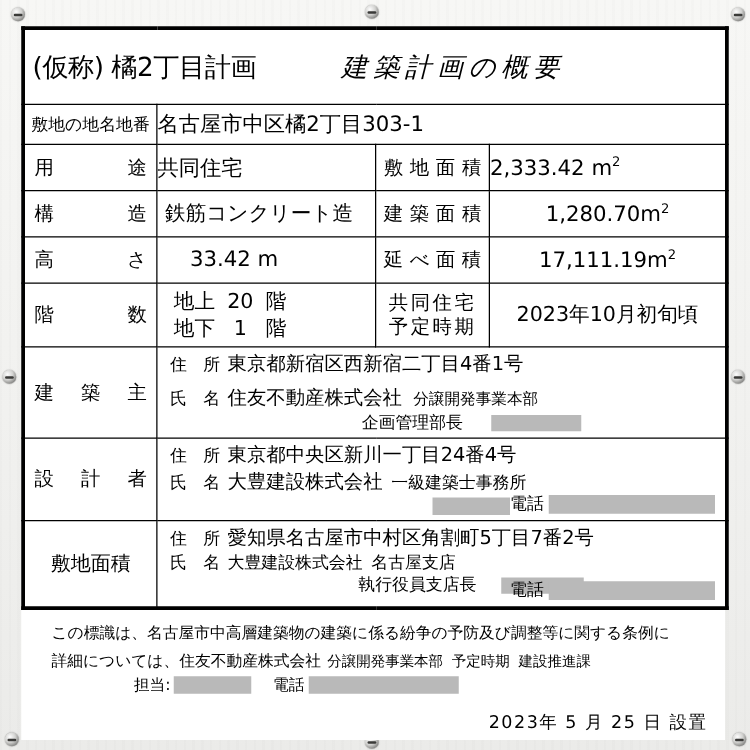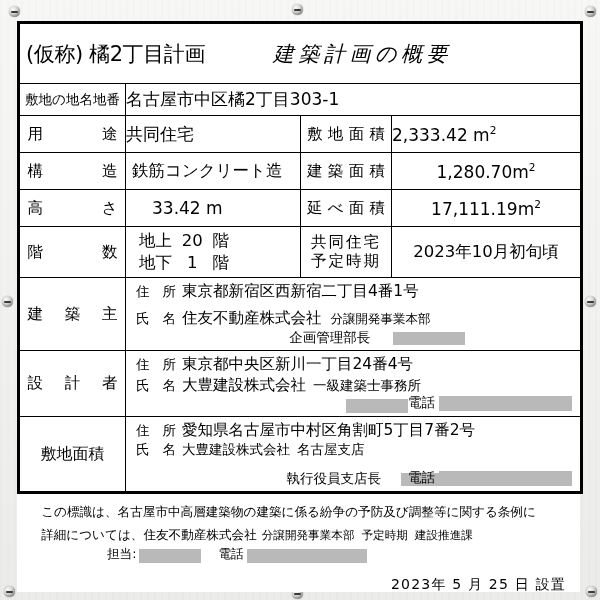--- a/index.html
+++ b/index.html
@@ -200,21 +200,21 @@
     padding: 9px 4px 0 4px;
     font-size: 12.6px;
     line-height: 1.42;
   }
   .f-p1 { text-indent: 1.6em; }
   .f-p2 { text-indent: 1.6em; margin-top: 5px; }
   .f-line3 {
     margin-top: 1px;
     padding-left: 86px;
     display: flex;
-    align-items: flex-end;
+    align-items: center;
     gap: 3px;
     white-space: nowrap;
   }
   .f-small { font-size: 11.6px; }
   .f-date {
     margin-top: 12px;
     text-align: right;
     padding-right: 10px;
     font-size: 14px;
     letter-spacing: 1.2px;
@@ -384,21 +384,21 @@
         <div class="party">
           <div class="party-line">
             <span class="pkey">住所</span>
             <span class="pval">愛知県名古屋市中村区角割町5丁目7番2号</span>
           </div>
           <div class="party-line">
             <span class="pkey">氏名</span>
             <span class="pval-m" style="margin-left:6px">大豊建設株式会社</span>
             <span class="pval-m">名古屋支店</span>
           </div>
-          <div class="pindent" style="margin-top:11px">
+          <div class="pindent" style="margin-top:0">
             <span>執行役員支店長</span>
             <span class="redact rd-name3" style="margin-left:16px"></span>
           </div>
           <div class="tel-line">
             <span>電話</span>
             <span class="redact rd-tel2"></span>
           </div>
         </div>
       </td>
     </tr>

